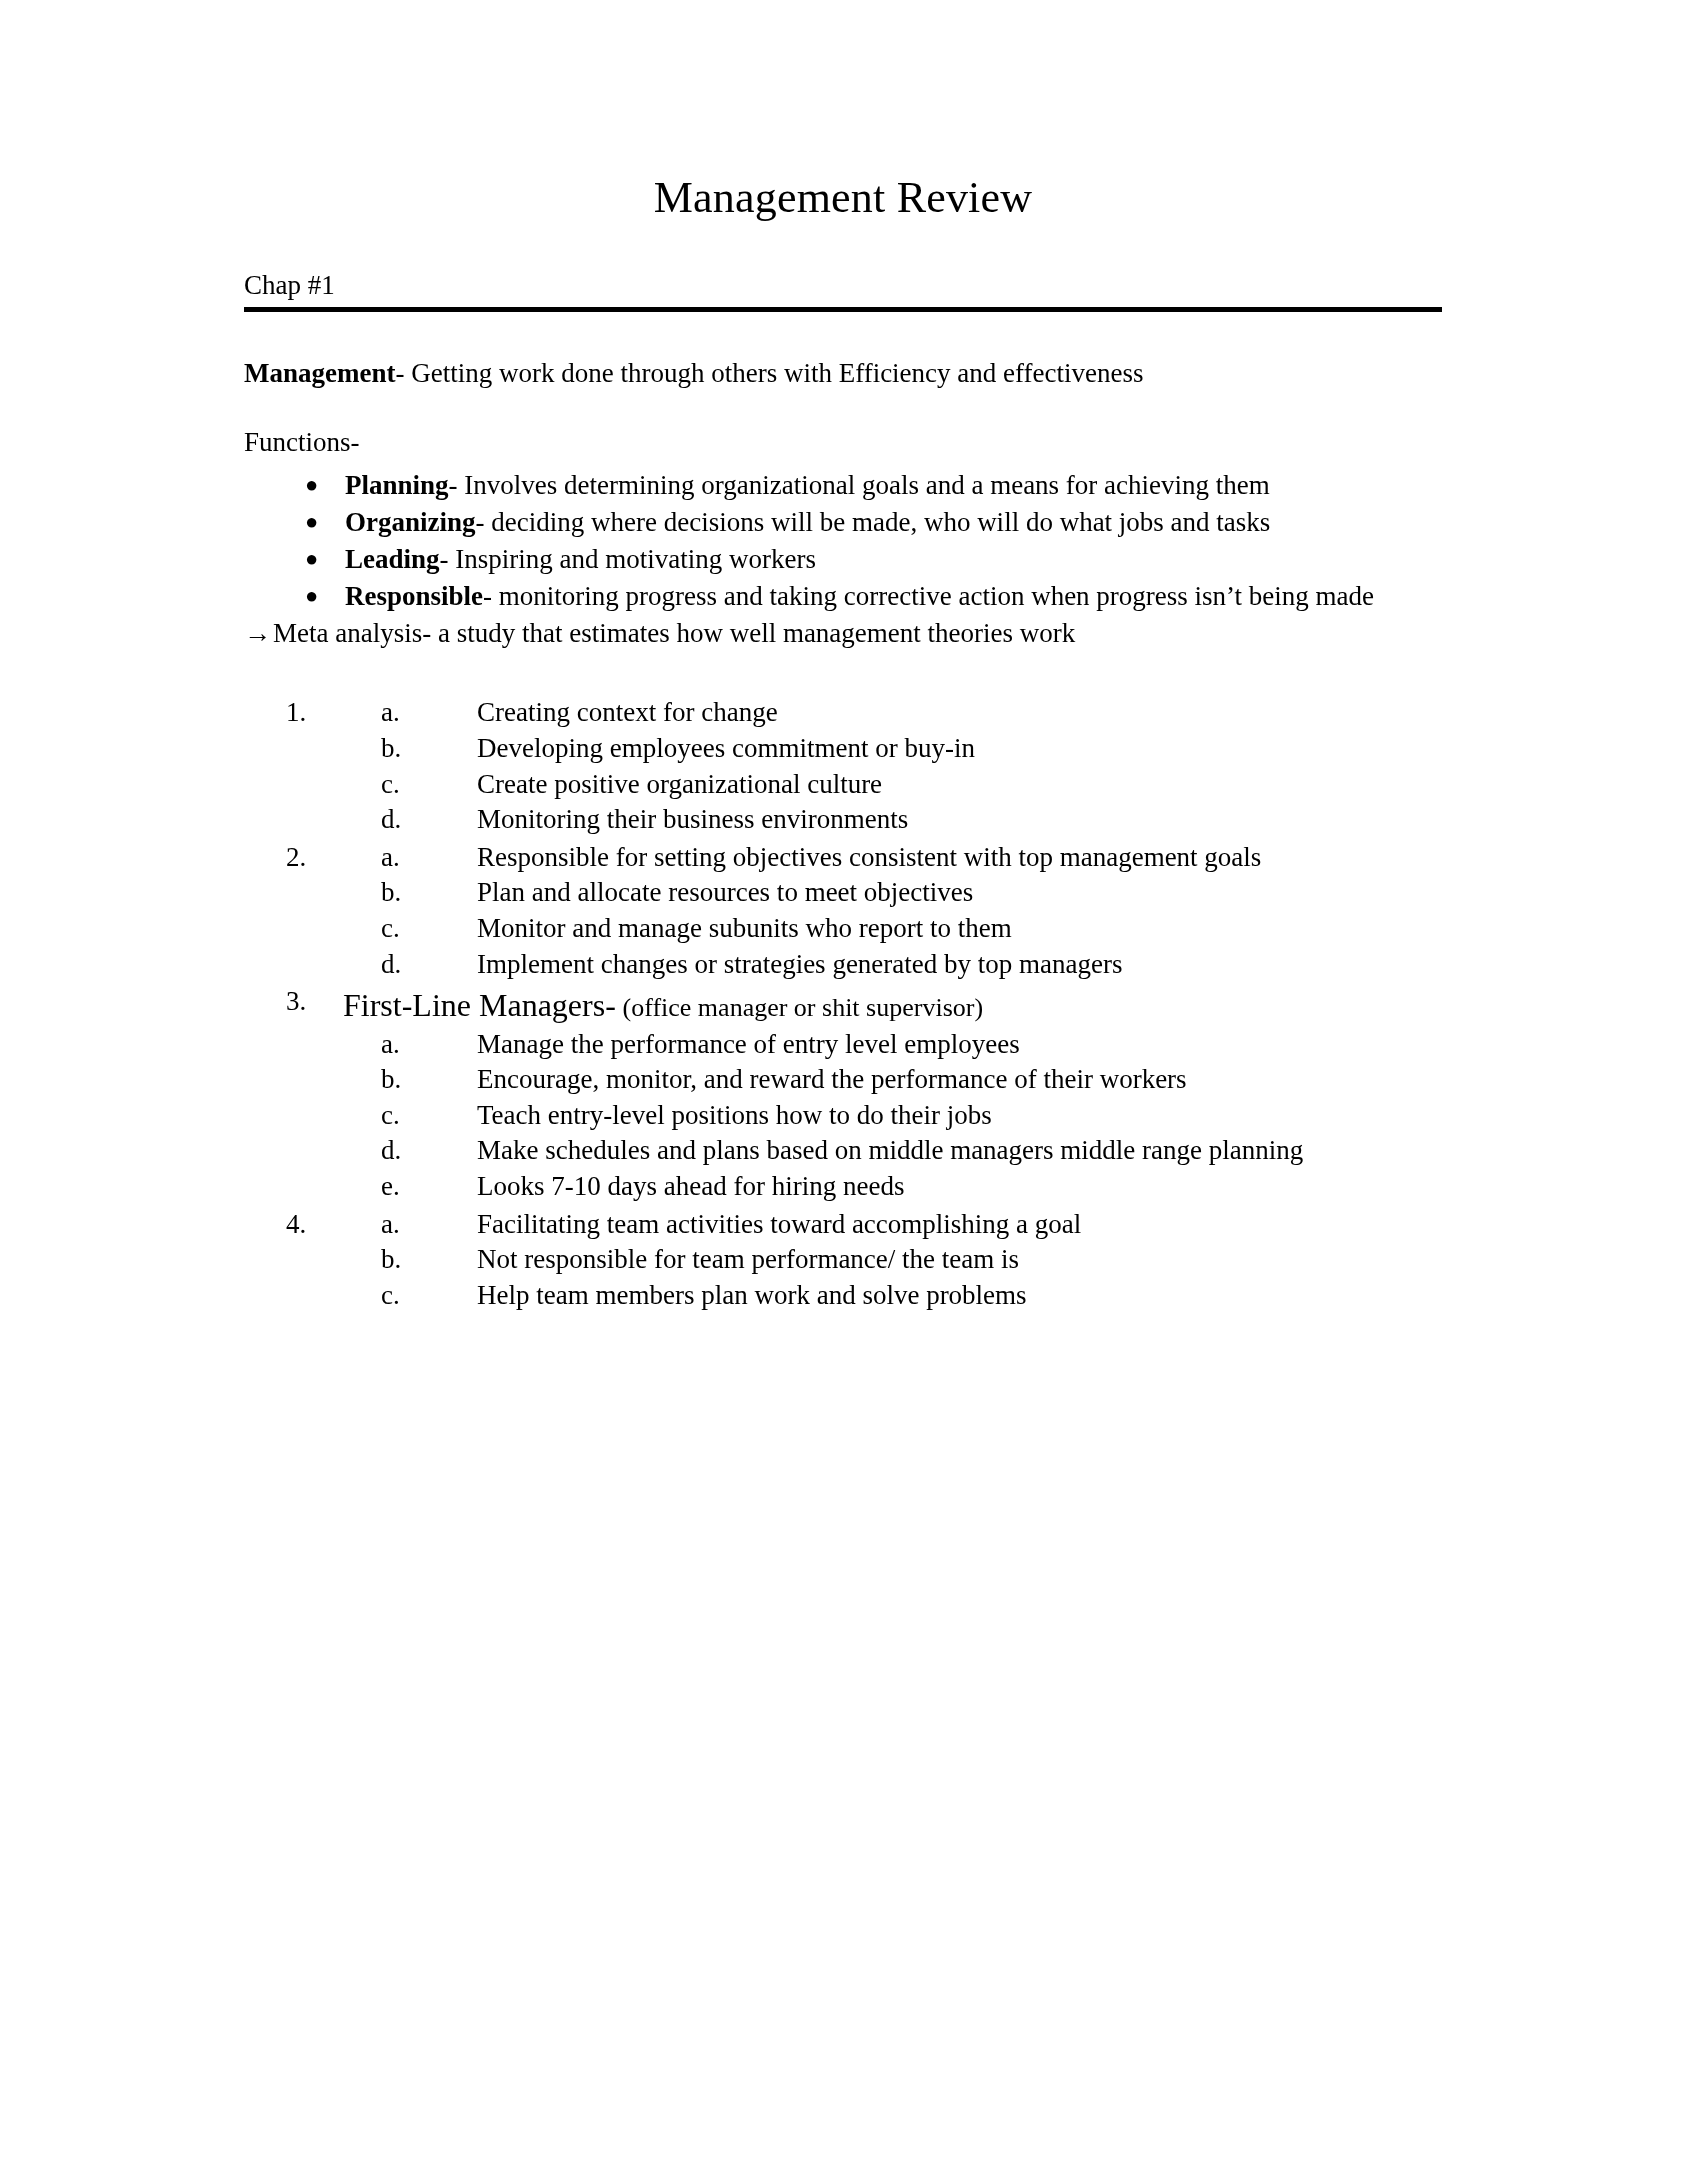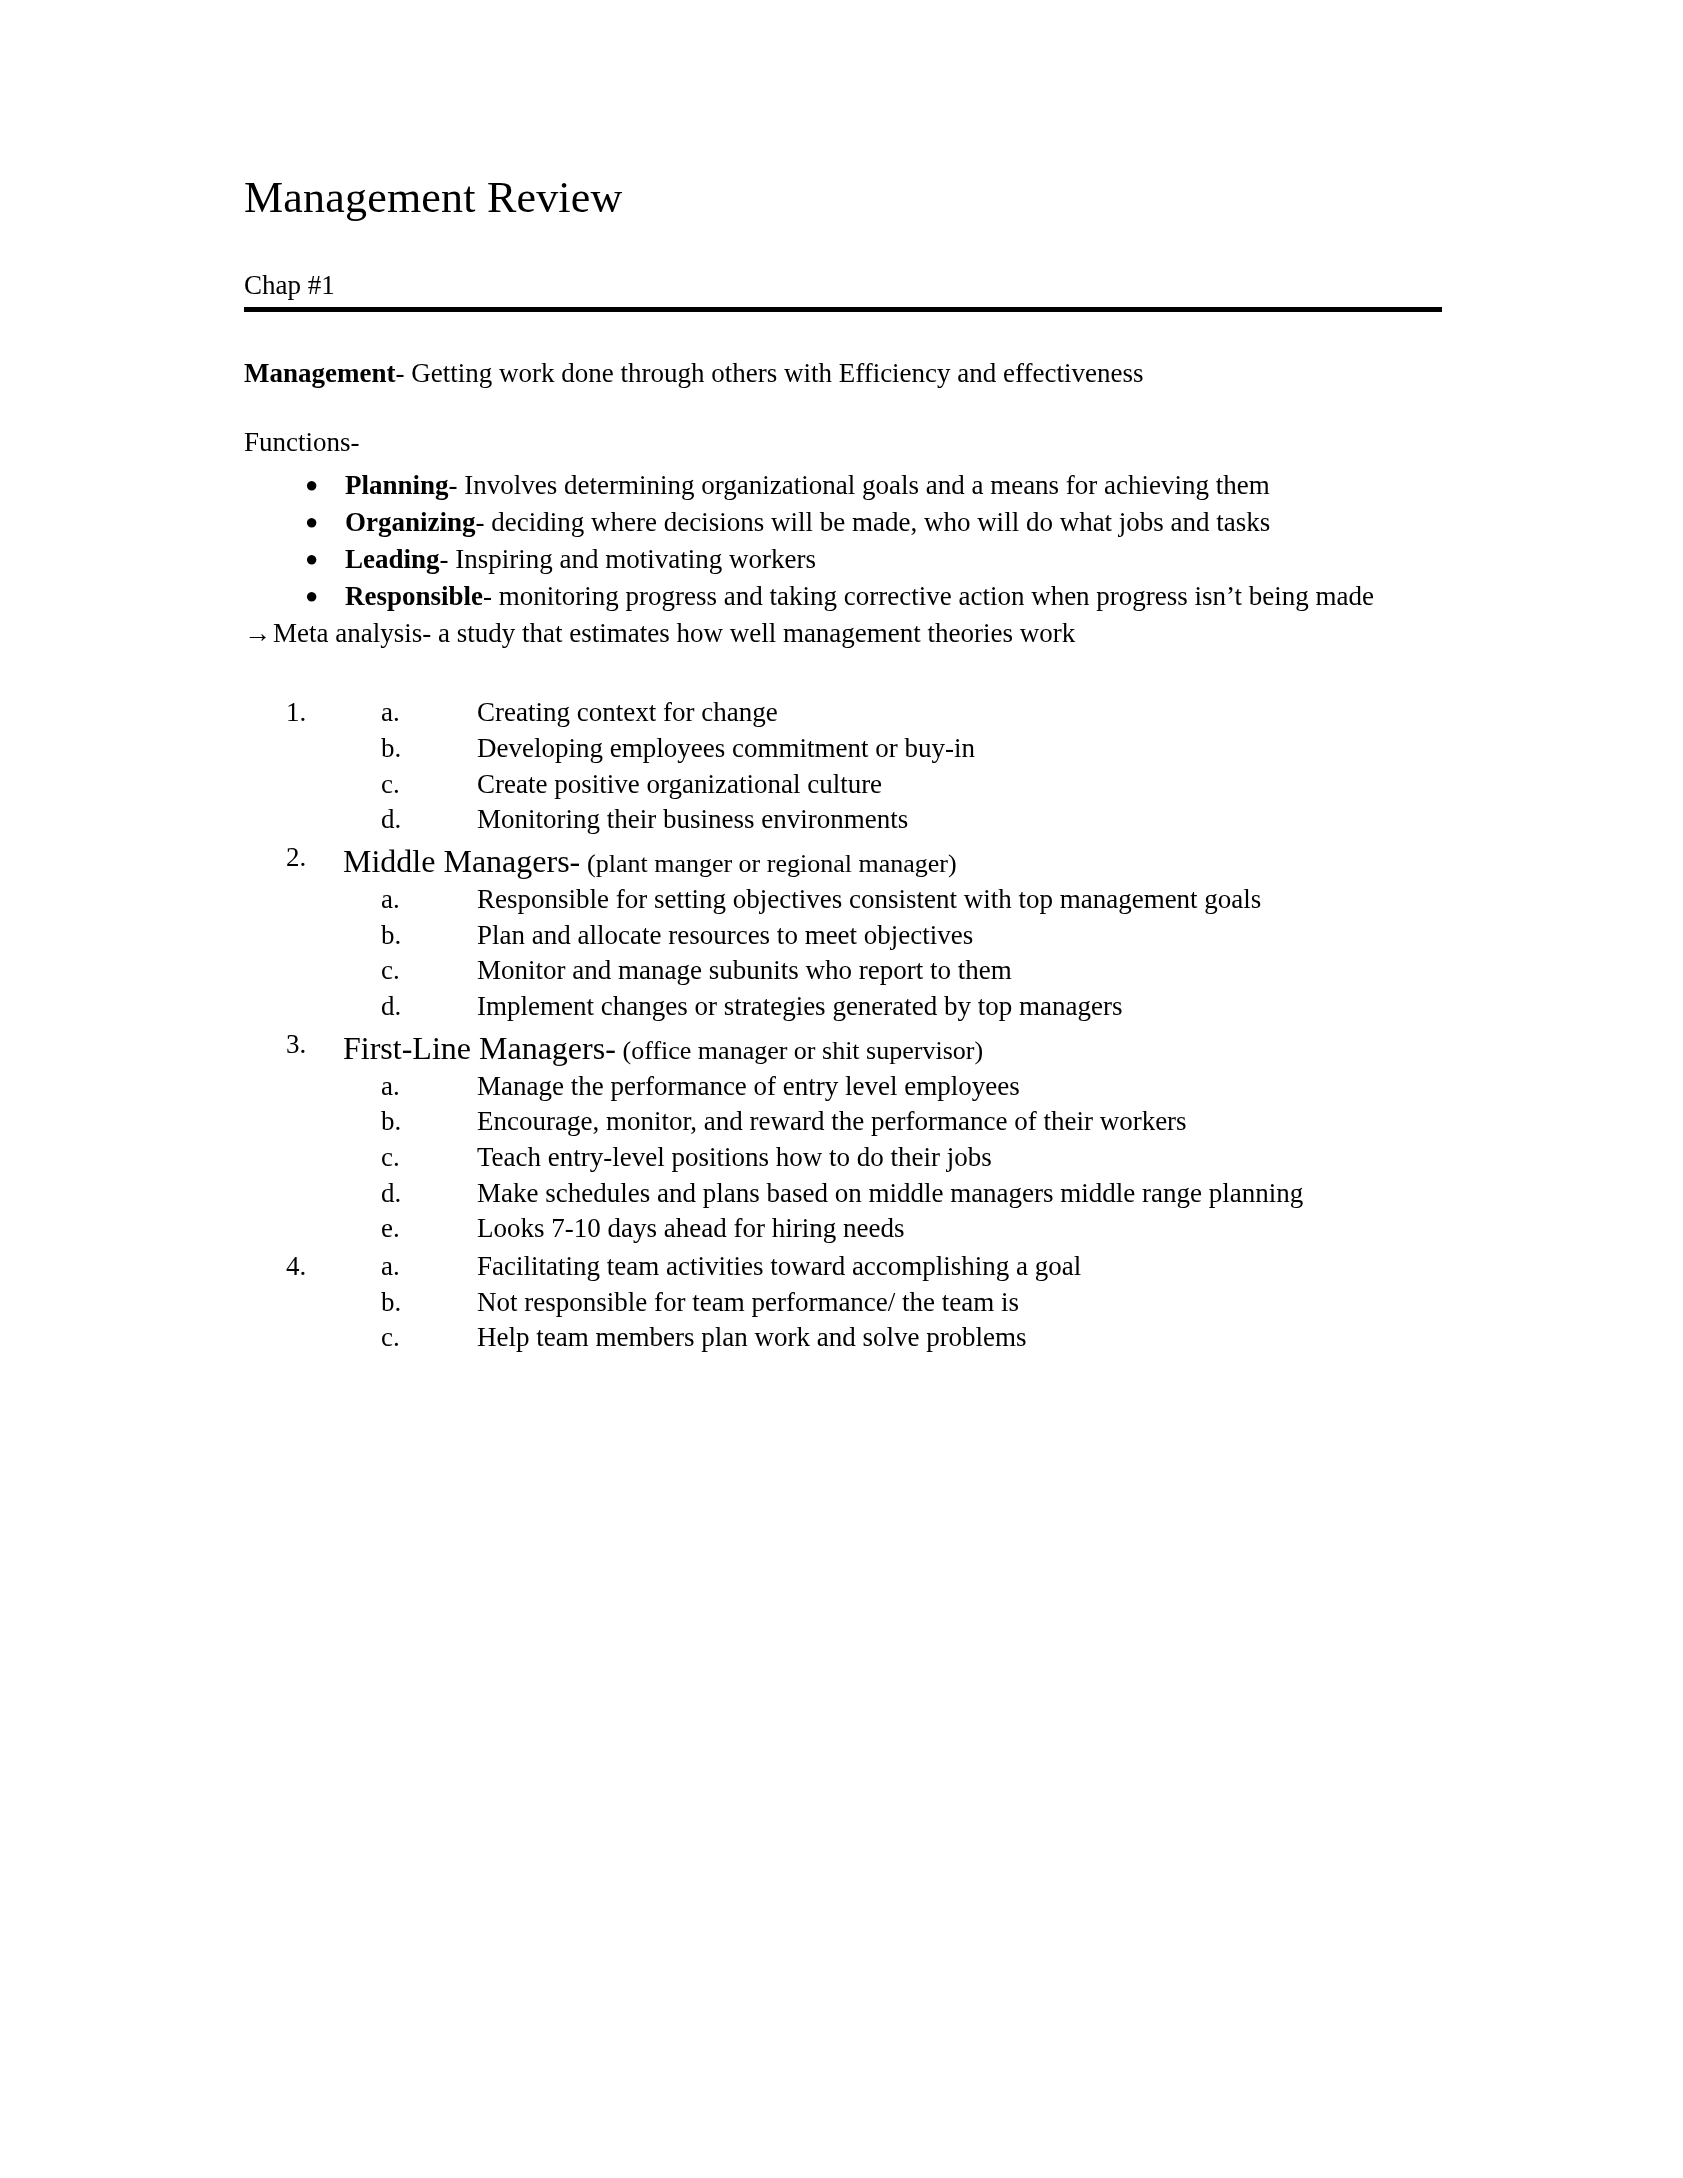--- a/index.html
+++ b/index.html
@@ -21,20 +21,21 @@
   }
   .content {
     position: absolute;
     left: 244px;
     top: 173px;
     width: 1198px;
   }
 
   
   .doc-title {
+    text-align: center;
     font-size: 44px;
     line-height: 1.15;
     font-weight: 400;
     margin: 0 0 46px 0;
     letter-spacing: 0.2px;
   }
 
   
   .chapter-block {
     margin: 0 0 44px 0;
@@ -224,21 +225,20 @@
             </li>
           <li>
               <span class="letter">d.</span>
               <span class="sub-text">Monitoring their business environments</span>
             </li>
         </ol>
       </li>
 
       <li>
         <span class="num">2.</span>
-        <p class="item-head"><span class="big">Middle Managers-</span> <span class="small">(plant manger or regional manager)</span><span></span></p>
         <ol class="lettered">
           <li>
               <span class="letter">a.</span>
               <span class="sub-text">Responsible for setting objectives consistent with top management goals</span>
             </li>
           <li>
               <span class="letter">b.</span>
               <span class="sub-text">Plan and allocate resources to meet objectives</span>
             </li>
           <li>

